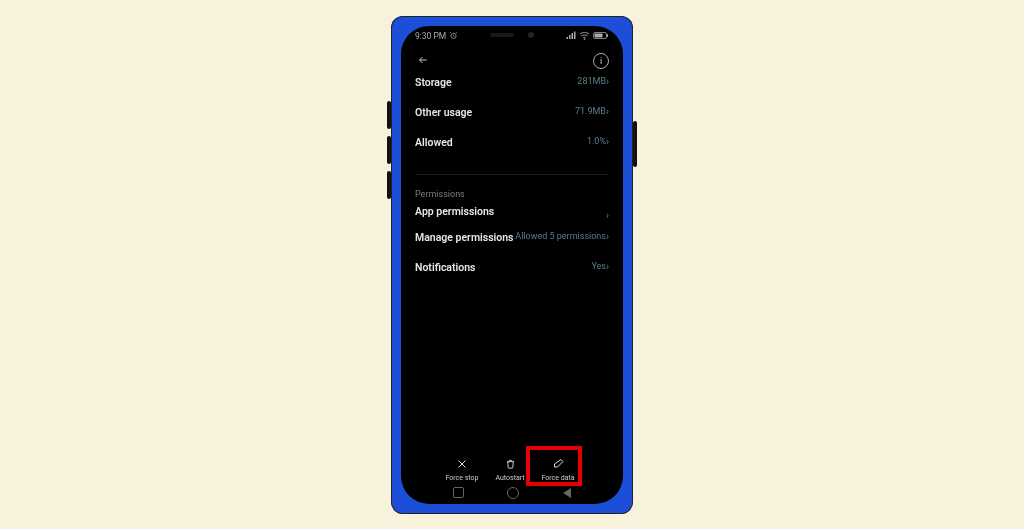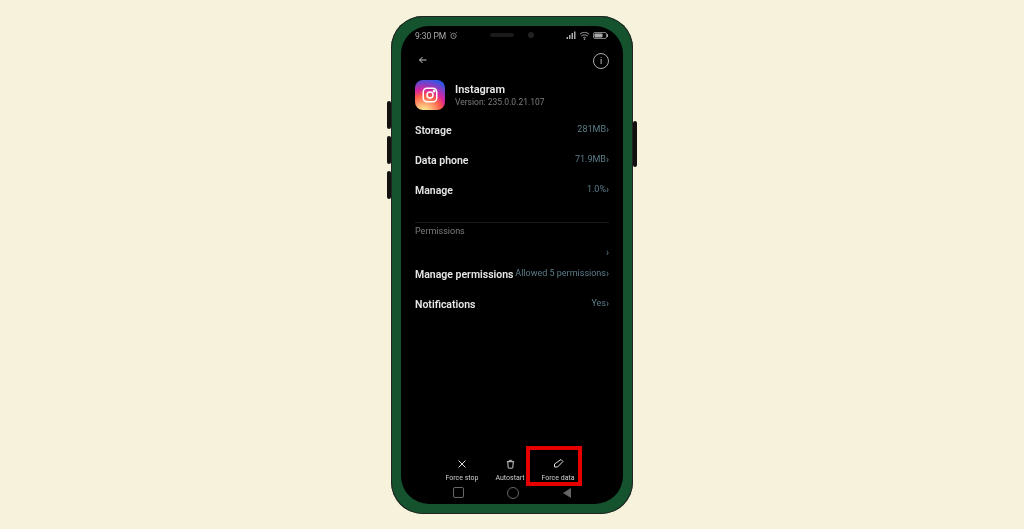--- a/index.html
+++ b/index.html
@@ -10,22 +10,22 @@
     display: flex;
     align-items: center;
     justify-content: center;
     font-family: -apple-system, "Segoe UI", Roboto, Arial, sans-serif;
     position: relative;
     overflow: hidden;
   }
   .phone {
     width: 242px;
     height: 498px;
-    background: #14532d;
-    border-radius: 32px;
+    background: #1d4ed8;
+    border-radius: 12px;
     position: relative;
     box-shadow: 0 0 0 1px #222 inset;
   }
   
   .btn-side {
     position: absolute;
     background: #111;
     border-radius: 2px;
   }
   .vol1 { left: -4px; top: 85px;  width: 4px; height: 28px; }
@@ -102,21 +102,21 @@
 
   .list { padding: 0 14px; }
   .row {
     display:flex; align-items:flex-start;
     min-height: 30px;
     border-bottom: 0 solid transparent;
   }
   .row .label { font-size: 10.5px; color:#e6e6e6; font-weight:600; }
   .row .value { margin-left:auto; font-size:9px; color:#5c7d8a; display:flex; align-items:center; gap:0;}
   .chev { color:#5c7d8a; font-size:10px; }
-  .section-label { font-size:9px; color:#7d7d7d; padding-top:3px; padding-bottom:2px; border-top:1px solid #1a1a1a; margin-top:8px;}
+  .section-label { font-size:9px; color:#7d7d7d; padding-top:14px; padding-bottom:2px; border-top:1px solid #1a1a1a; margin-top:8px;}
   .sub { font-size:8px; color:#6a6a6a; line-height:1.25; padding-right:16px; }
   .row-col { display:flex; flex-direction:column; gap:2px; padding:4px 0 6px; flex:1;}
   .chev-only { margin-left:auto; color:#5c7d8a; font-size:10px; align-self:center;}
 
   .toggle {
     margin-left:auto;
     width: 26px; height: 14px; border-radius: 8px;
     background:#333; position:relative;
   }
   .toggle::after{
@@ -213,62 +213,50 @@
     <div class="titlebar">
       <span class="back">
         <svg width="16" height="12" viewBox="0 0 24 24" fill="none" stroke="#ccc" stroke-width="2">
             <path d="M19 12H5M11 6l-6 6 6 6"></path>
           </svg>
       </span>
       <span class="info">i</span>
     </div>
 
 
-    <div class="app-row">
-      <div class="ig-icon">
-        <svg viewBox="0 0 24 24" fill="none" stroke="#fff" stroke-width="2">
-            <rect x="3" y="3" width="18" height="18" rx="5"></rect>
-            <circle cx="12" cy="12" r="4"></circle>
-            <circle cx="17.5" cy="6.5" r="1" fill="#fff"></circle>
-          </svg>
-      </div>
-      <div>
-        <div class="app-name">Instagram</div>
-        <div class="app-ver">Version: 235.0.0.21.107</div>
-      </div>
-    </div>
 
     <div class="list">
       <div class="row">
         <span class="label">Storage</span>
         <span class="value">
             <span>281MB</span>
             <span class="chev">›</span>
           </span>
       </div>
       <div class="row">
-        <span class="label">Data phone</span>
+        <span class="label">Other usage</span>
         <span class="value">
             <span>71.9MB</span>
             <span class="chev">›</span>
           </span>
       </div>
       <div class="row">
-        <span class="label">Manage</span>
+        <span class="label">Allowed</span>
         <span class="value">
             <span>1.0%</span>
             <span class="chev">›</span>
           </span>
       </div>
 
       <div class="section-label">Permissions</div>
 
 
       <div class="row" style="align-items:flex-start;">
         <div class="row-col">
+          <span class="label">App permissions</span>
         </div>
         <span class="chev-only">›</span>
       </div>
 
       <div class="row">
         <span class="label">Manage permissions</span>
         <span class="value">
             <span>Allowed 5 permissions</span>
             <span class="chev">›</span>
           </span>

